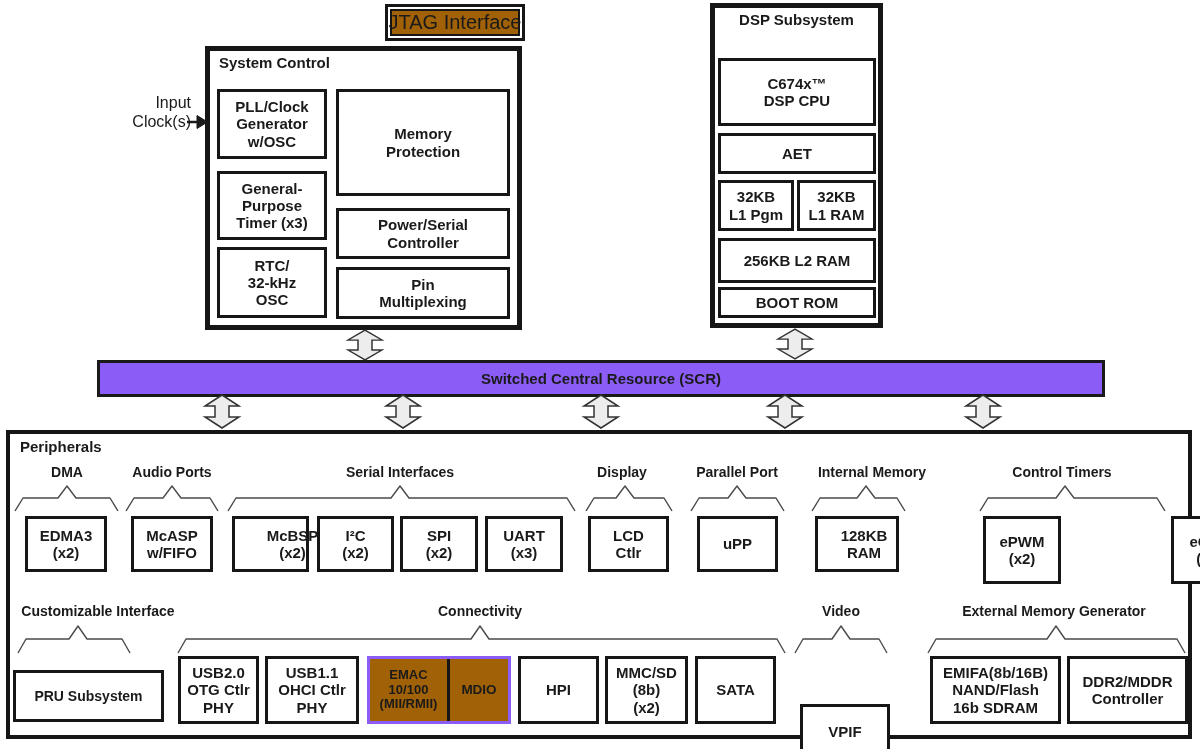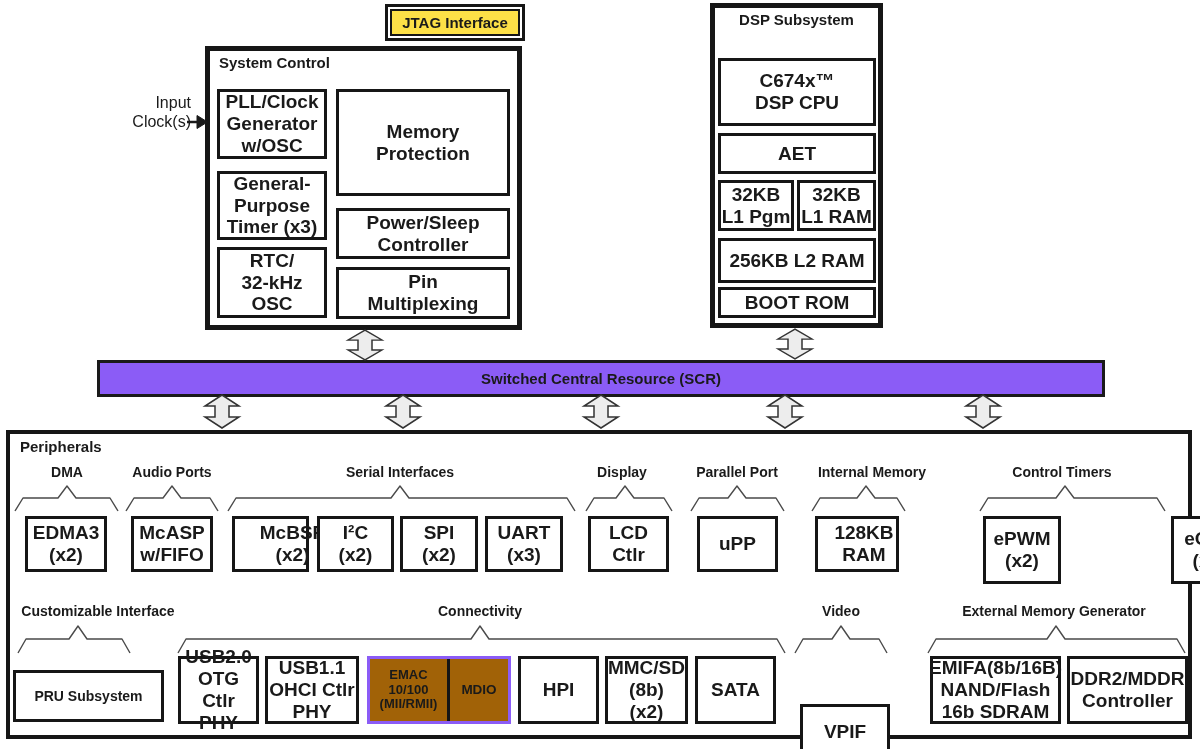--- a/index.html
+++ b/index.html
@@ -1,30 +1,30 @@
 <!DOCTYPE html>
 <html><head>
 <meta charset="utf-8">
 <style>
   html,body{margin:0;padding:0;background:#fff;}
   #canvas{position:relative;width:1200px;height:749px;background:#ffffff;
           font-family:"Liberation Sans",sans-serif;color:#1a1a1a;overflow:hidden;}
   .box{position:absolute;border:3px solid #161616;background:#fff;box-sizing:border-box;
        display:flex;align-items:center;justify-content:center;text-align:center;
-       font-weight:bold;font-size:19px;line-height:1.15;white-space:pre-line;}
+       font-weight:bold;font-size:15px;line-height:1.15;white-space:pre-line;}
   .frame{position:absolute;border:5px solid #161616;background:#fff;box-sizing:border-box;}
   .pframe{position:absolute;border:4px solid #161616;background:#fff;box-sizing:border-box;}
   .title{position:absolute;font-weight:bold;font-size:15px;white-space:nowrap;}
   .ctitle{position:absolute;font-weight:bold;font-size:15px;text-align:center;}
   .glabel{position:absolute;font-weight:bold;font-size:14px;text-align:center;white-space:nowrap;}
   .scrbar{position:absolute;border:3px solid #1a1a1a;background:#8b5cf6;box-sizing:border-box;
           display:flex;align-items:center;justify-content:center;font-weight:bold;font-size:15px;}
-  .jtag{position:absolute;border:3px solid #161616;background:#fde047;box-sizing:border-box;
+  .jtag{position:absolute;border:3px solid #161616;background:#a16207;box-sizing:border-box;
         box-shadow:inset 0 0 0 2px #fff, inset 0 0 0 4px #161616;
-        display:flex;align-items:center;justify-content:center;font-weight:bold;font-size:15px;}
+        display:flex;align-items:center;justify-content:center;font-weight:normal;font-size:20px;}
   .freetext{position:absolute;font-weight:normal;font-size:16px;text-align:right;
             white-space:pre-line;line-height:1.2;}
   .combo{position:absolute;border:3px solid #8b5cf6;background:#a16207;box-sizing:border-box;display:flex;}
   .combo .cell{display:flex;align-items:center;justify-content:center;text-align:center;
                font-weight:bold;font-size:13px;line-height:1.15;white-space:pre-line;}
   .combo .divider{width:3px;background:#161616;}
   svg.overlay{position:absolute;left:0;top:0;pointer-events:none;}
 </style>
 </head>
 <body>
@@ -41,21 +41,21 @@
   <div class="frame" style="left:205px;top:46px;width:317px;height:284px;"></div>
   <div class="title" style="left:219px;top:54px;">System Control</div>
   <div class="box" style="left:217px;top:89px;width:110px;height:70px;">PLL/Clock
 Generator
 w/OSC</div>
   <div class="box" style="left:336px;top:89px;width:174px;height:107px;">Memory
 Protection</div>
   <div class="box" style="left:217px;top:171px;width:110px;height:69px;">General-
 Purpose
 Timer (x3)</div>
-  <div class="box" style="left:336px;top:208px;width:174px;height:51px;">Power/Sleep
+  <div class="box" style="left:336px;top:208px;width:174px;height:51px;">Power/Serial
 Controller</div>
   <div class="box" style="left:217px;top:247px;width:110px;height:71px;">RTC/
 32-kHz
 OSC</div>
   <div class="box" style="left:336px;top:267px;width:174px;height:52px;">Pin
 Multiplexing</div>
 
   <div class="frame" style="left:710px;top:3px;width:173px;height:325px;"></div>
   <div class="ctitle" style="left:710px;top:11px;width:173px;">DSP Subsystem</div>
   <div class="box" style="left:718px;top:58px;width:158px;height:68px;">C674x™

